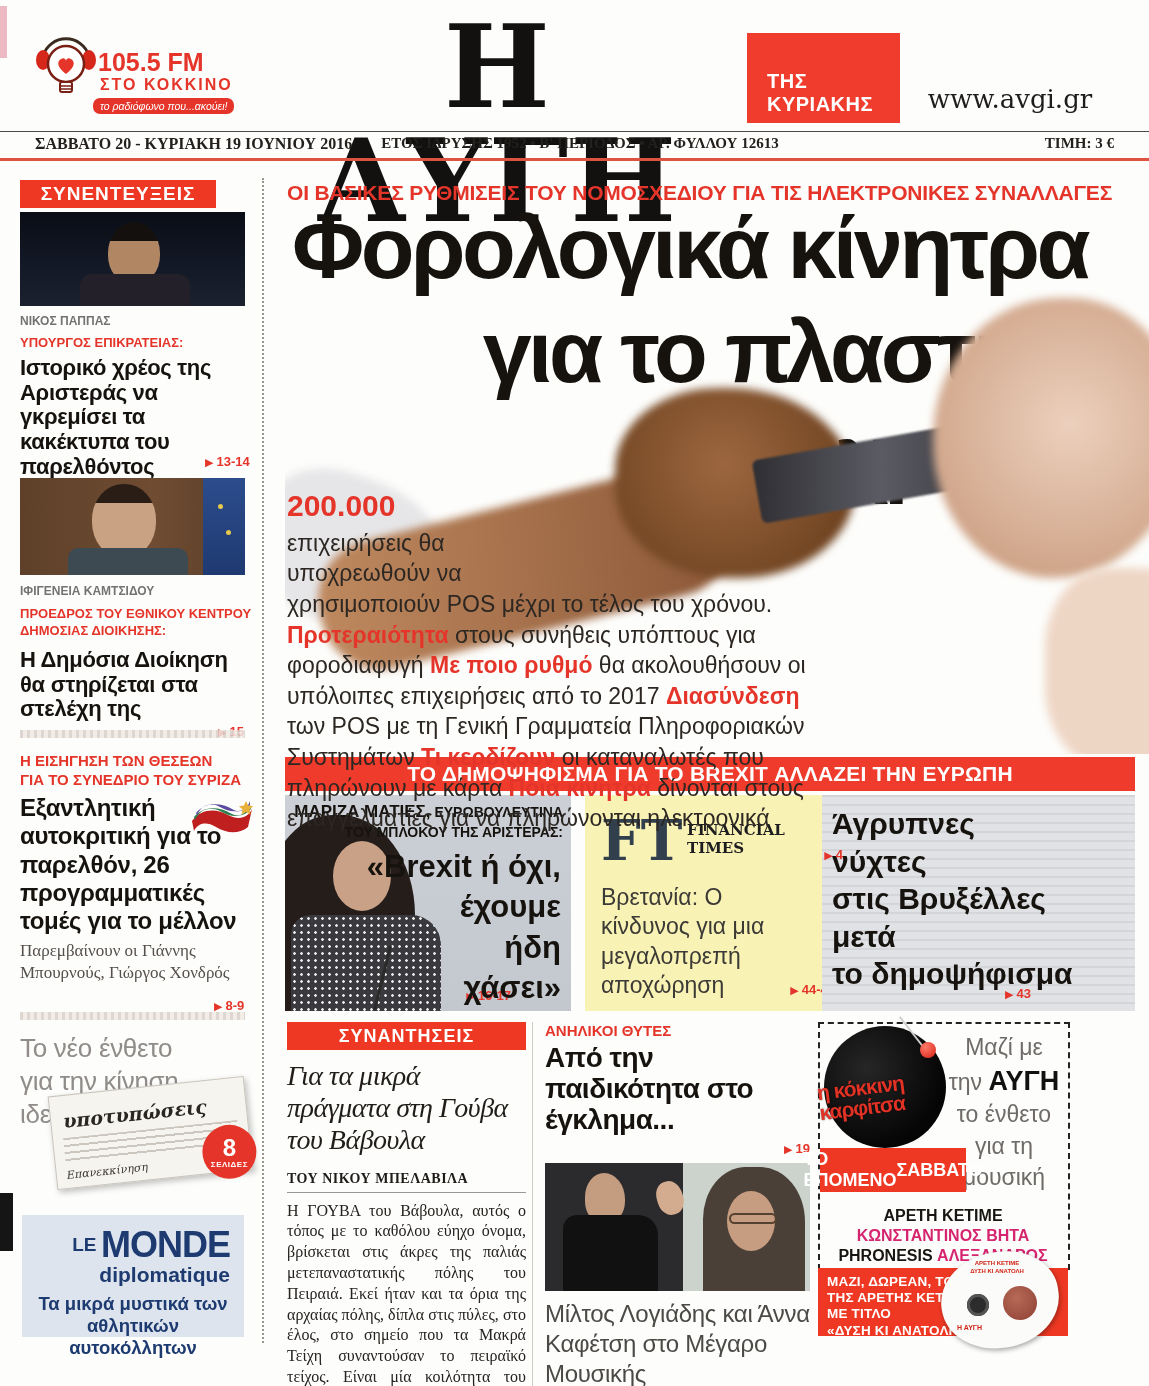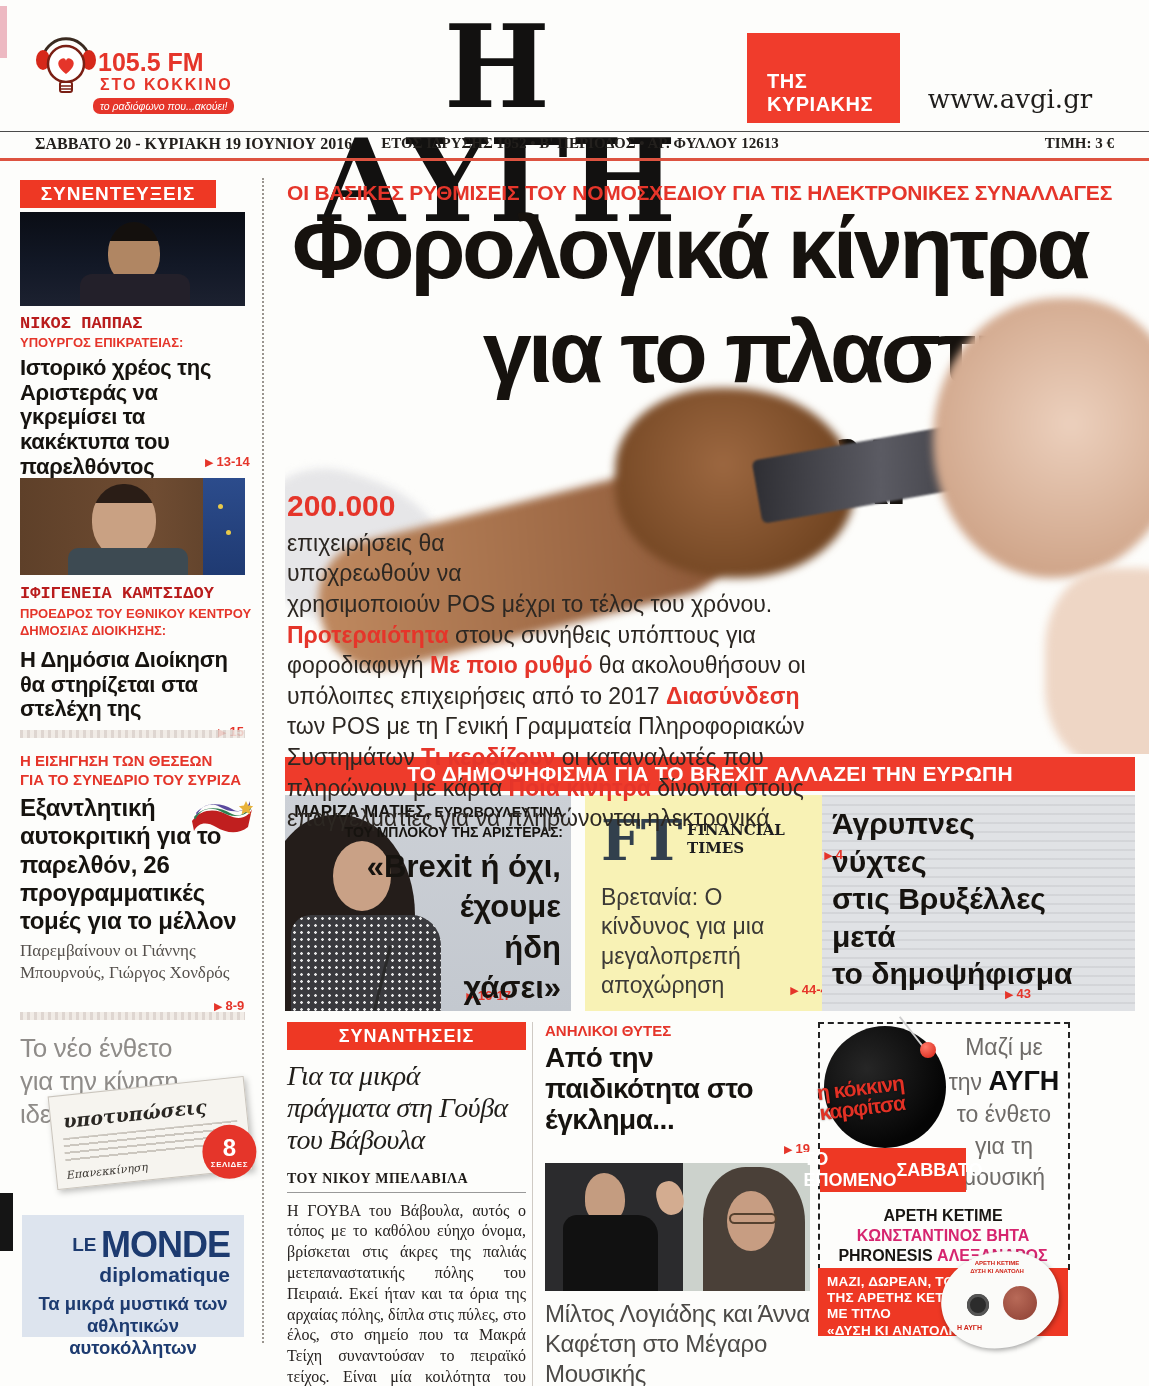--- a/index.html
+++ b/index.html
@@ -22,21 +22,21 @@
   .radio{left:35px;top:26px;width:200px;height:100px;}
   .radio-freq{position:absolute;left:63px;top:22px;font-size:25px;font-weight:bold;color:#e5352a;letter-spacing:0;}
   .radio-station{position:absolute;left:65px;top:50px;font-size:16px;font-weight:bold;color:#e5352a;letter-spacing:2px;}
   .radio-tag{position:absolute;left:58px;top:72px;background:#e5352a;border-radius:7px;padding:2px 7px;
     color:#fff;font-style:italic;font-size:10.5px;white-space:nowrap;}
 
   
   .side-header{left:20px;top:180px;width:196px;height:28px;background:#ee3824;color:#fff;
     font-weight:bold;font-size:19px;display:flex;align-items:center;justify-content:center;letter-spacing:1px;}
   .photo{overflow:hidden;}
-  .side-name{font-weight:bold;font-size:17px;color:#b91c1c;font-family:Liberation Mono, monospace;}
+  .side-name{font-weight:bold;font-size:12px;color:#737373;}
   .side-role{font-weight:bold;font-size:13px;line-height:1.3;color:#e5352a;}
   .side-head{font-weight:bold;font-size:22px;line-height:1.12;color:#16130f;letter-spacing:-.3px;}
   .pgref{font-weight:bold;font-size:13px;color:#e5352a;white-space:nowrap;margin-top:8px;}
   .pgref::before{content:"▶ ";font-size:11px;}
   .grain{height:8px;background:repeating-linear-gradient(90deg,#d9cfc9 0 3px,#efe9e3 3px 7px);opacity:.85;}
   .kicker-red{font-weight:bold;font-size:15px;line-height:1.25;color:#e5352a;}
   .gray-serif{font-family:"Liberation Serif","DejaVu Serif",serif;font-size:17px;line-height:1.3;color:#55504c;}
   .promo-gray{font-size:26px;line-height:1.26;color:#8f8c89;letter-spacing:-.3px;}
   .roll{left:52px;top:1086px;width:195px;height:92px;background:#f6f4ef;border:1px solid #c9c4bc;
     transform:rotate(-6deg);box-shadow:2px 3px 6px rgba(0,0,0,.25);}

